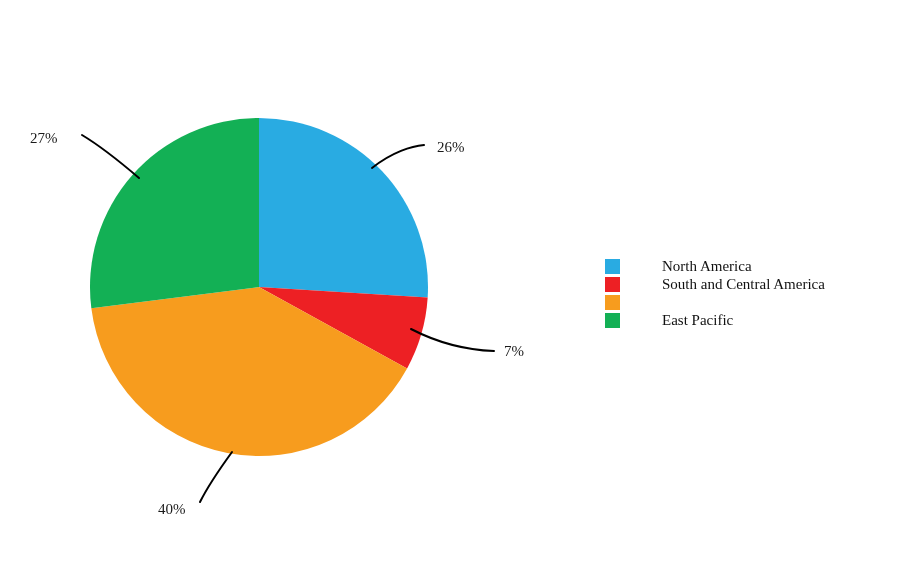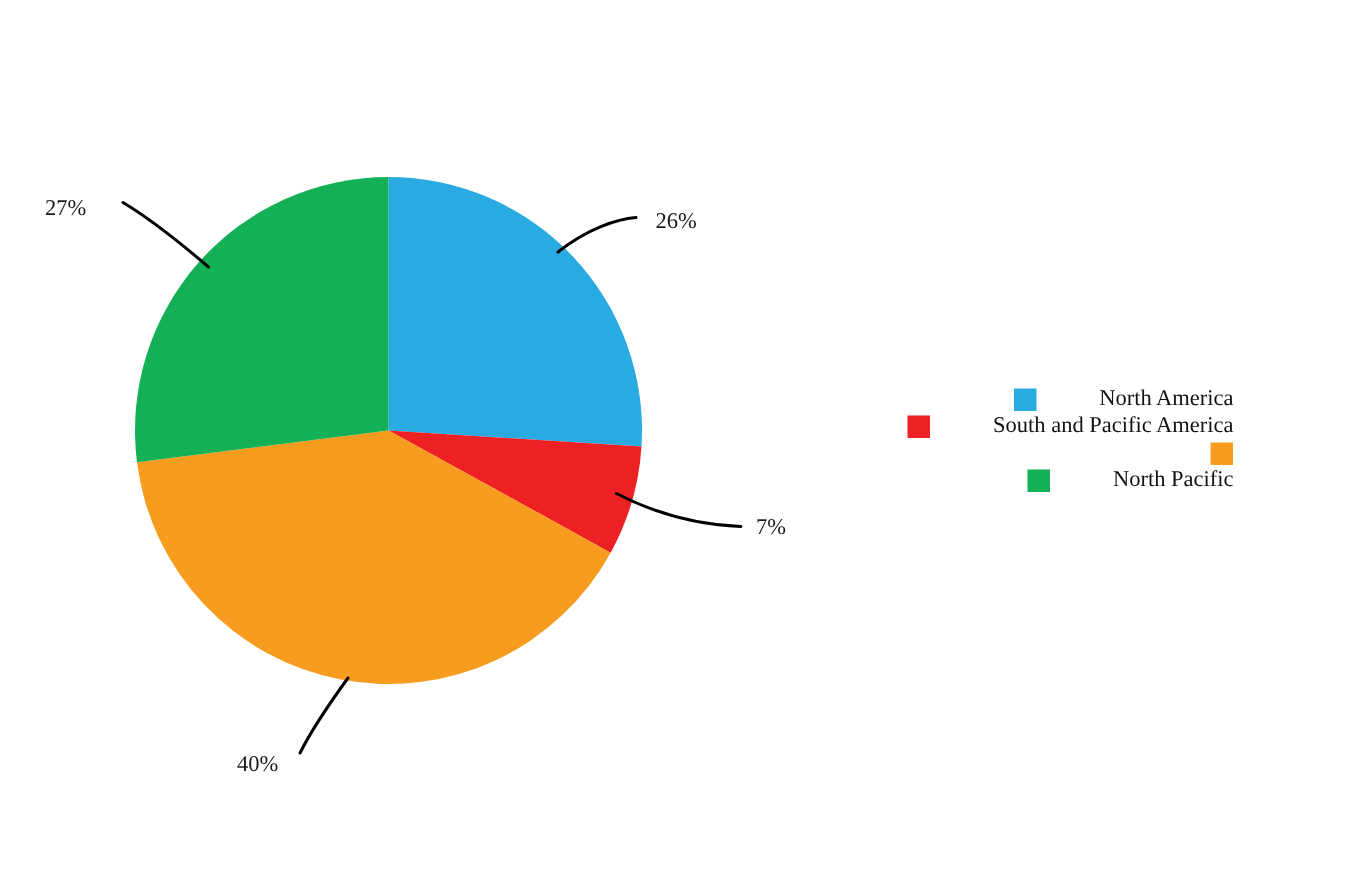--- a/index.html
+++ b/index.html
@@ -48,21 +48,20 @@
 
   .legend {
     position: absolute;
     left: 605px;
     top: 257px;
   }
   .legend-row {
     display: flex;
     align-items: center;
     height: 18px;
-    justify-content: flex-end;
   }
   .legend-swatch {
     width: 15px;
     height: 15px;
     flex: 0 0 15px;
   }
   .legend-label {
     margin-left: 42px;
     font-family: "Liberation Serif", serif;
     font-size: 15px;
@@ -97,24 +96,24 @@
       </g>
   </svg>
 
   <div class="legend">
     <div class="legend-row">
       <span class="legend-swatch" style="background: rgb(41, 171, 226);"></span>
       <span class="legend-label">North America</span>
     </div>
     <div class="legend-row">
       <span class="legend-swatch" style="background: rgb(237, 32, 36);"></span>
-      <span class="legend-label">South and Pacific America</span>
+      <span class="legend-label">South and Central America</span>
     </div>
     <div class="legend-row">
       <span class="legend-swatch" style="background: rgb(247, 156, 30);"></span>
     </div>
     <div class="legend-row">
       <span class="legend-swatch" style="background: rgb(19, 176, 85);"></span>
-      <span class="legend-label">North Pacific</span>
+      <span class="legend-label">East Pacific</span>
     </div>
   </div>
 
 </div>
 
 </body></html>

